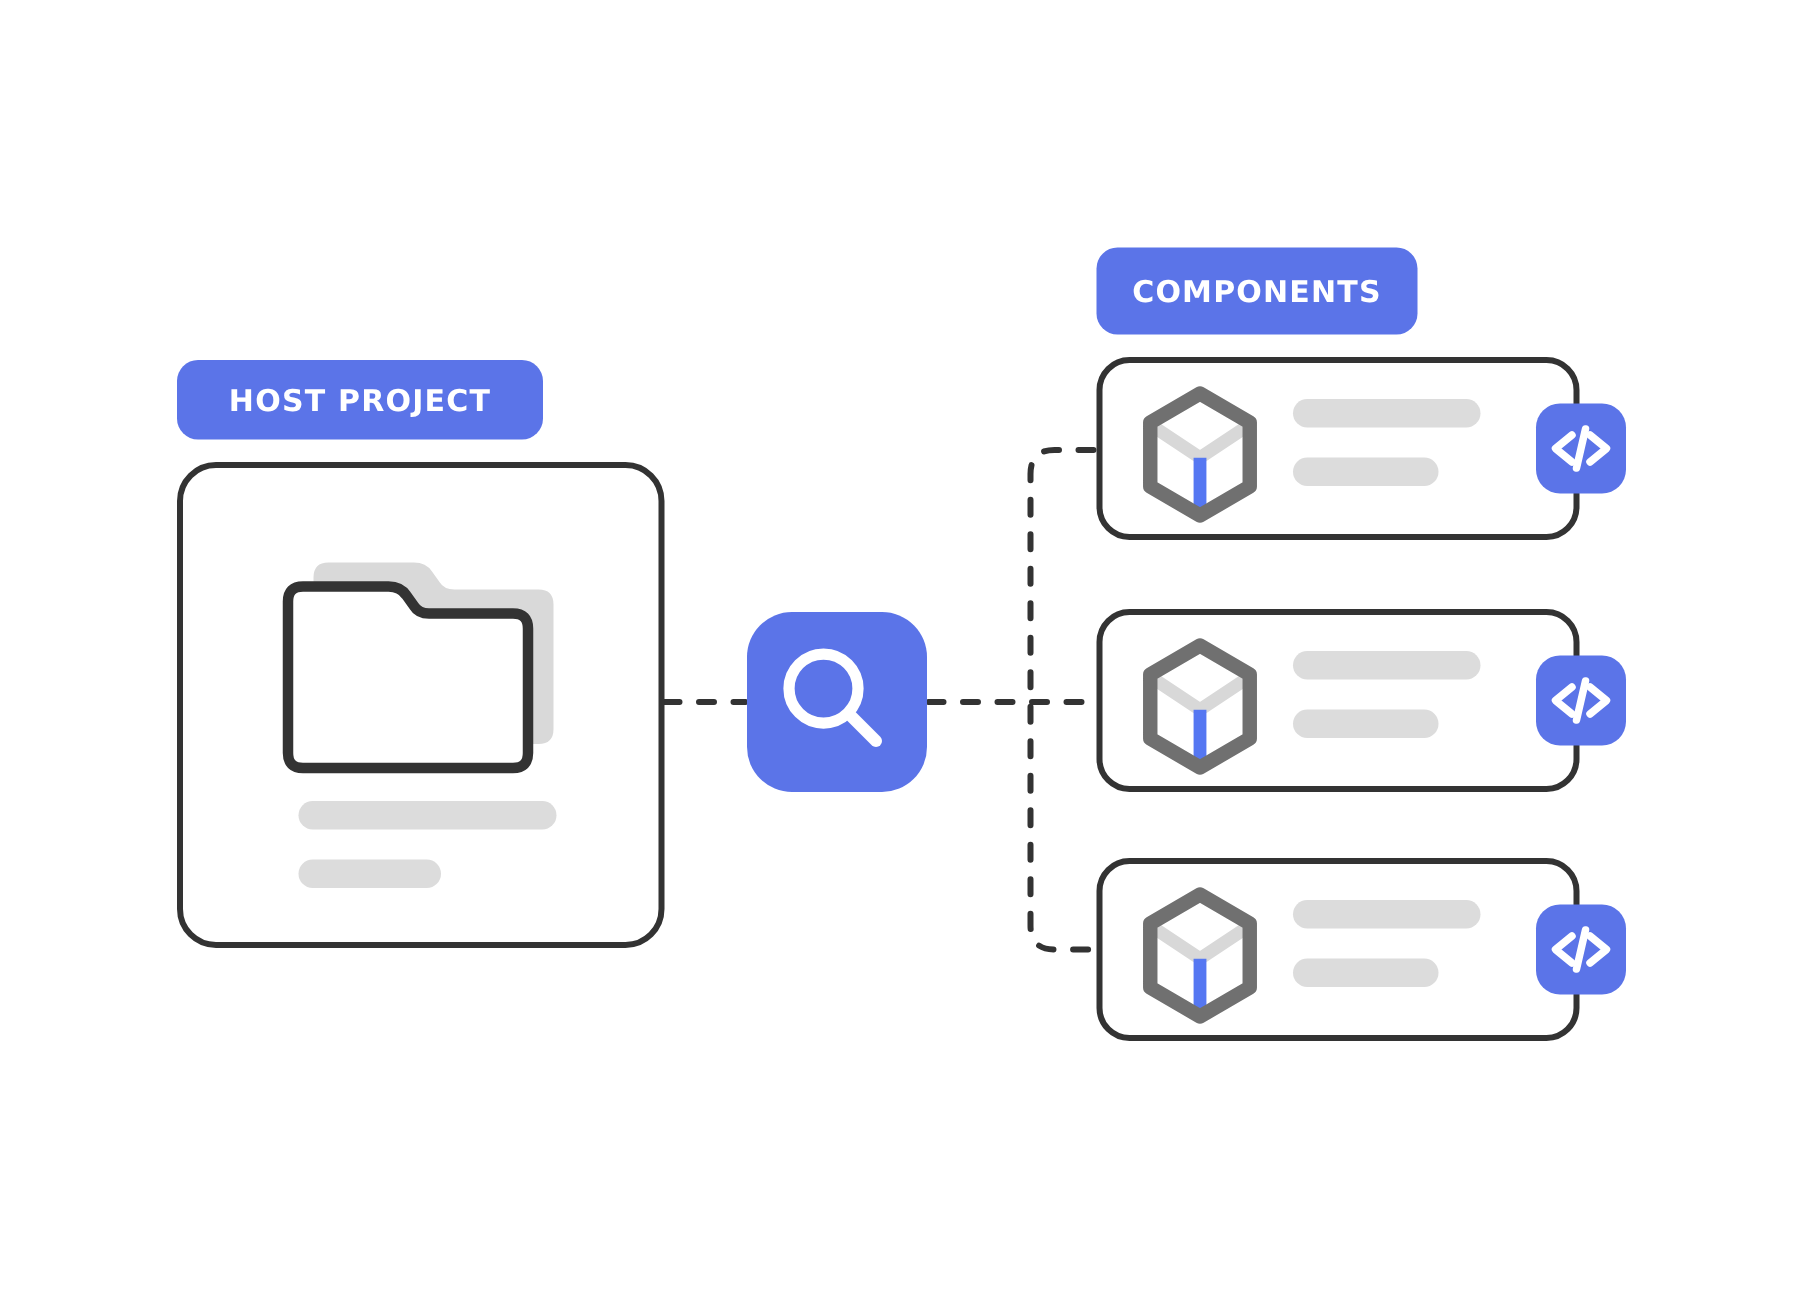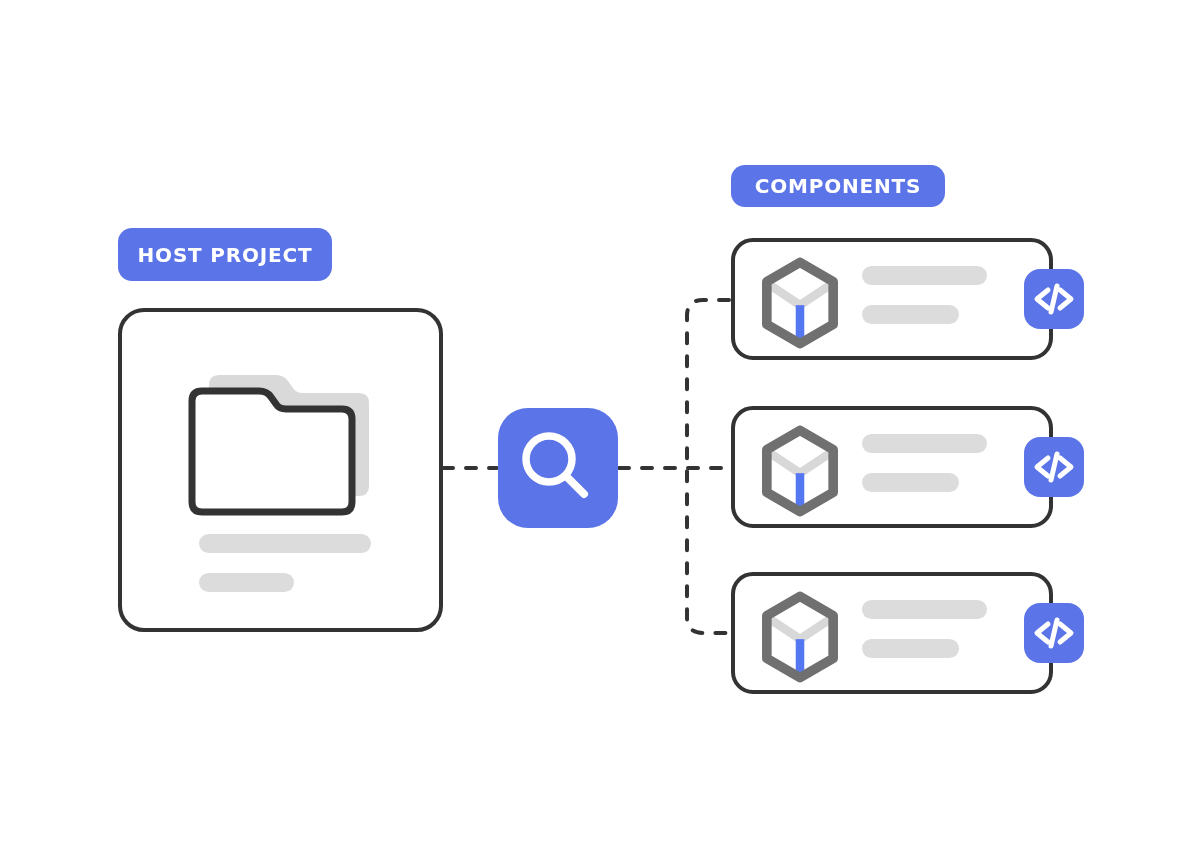--- a/index.html
+++ b/index.html
@@ -28,22 +28,22 @@
     background: var(--accent);
     border-radius: 14px;
     color: #ffffff;
     font-size: 20px;
     font-weight: 700;
     letter-spacing: 0.8px;
     display: flex;
     align-items: center;
     justify-content: center;
   }
-  .tag-host   { left: 118px; top: 228px; width: 214px; height: 53px; }
-  .tag-components { left: 731px; top: 165px; width: 214px; height: 42px; }
+  .tag-host   { left: 118px; top: 240px; width: 244px; height: 53px; }
+  .tag-components { left: 731px; top: 165px; width: 214px; height: 58px; }
 
   .host-box {
     position: absolute;
     left: 118px; top: 308px;
     width: 325px; height: 324px;
     background: var(--bg);
     border: 4px solid var(--outline);
     border-radius: 26px;
   }
   .host-folder-svg { position: absolute; left: 51px; top: 46px; }

